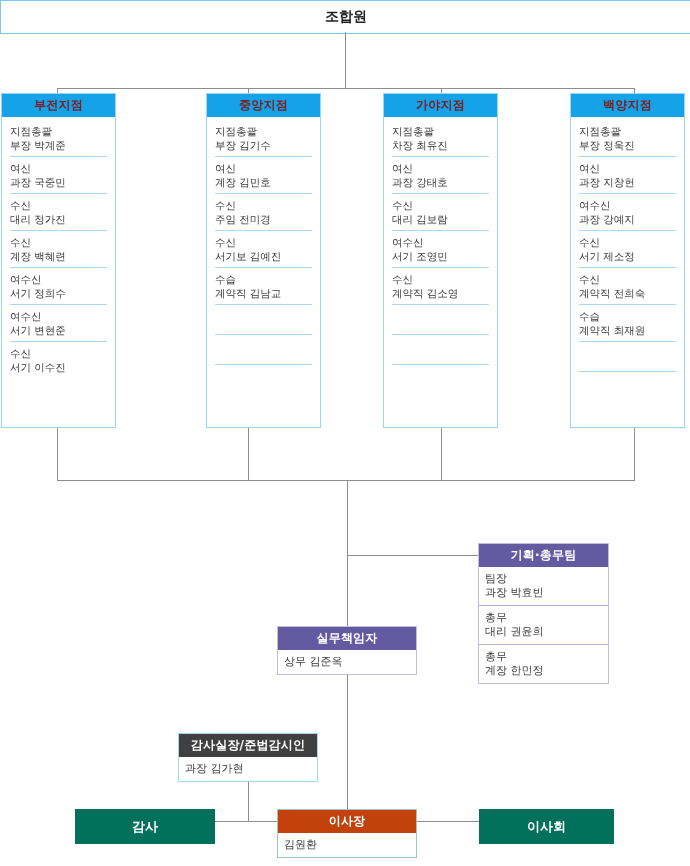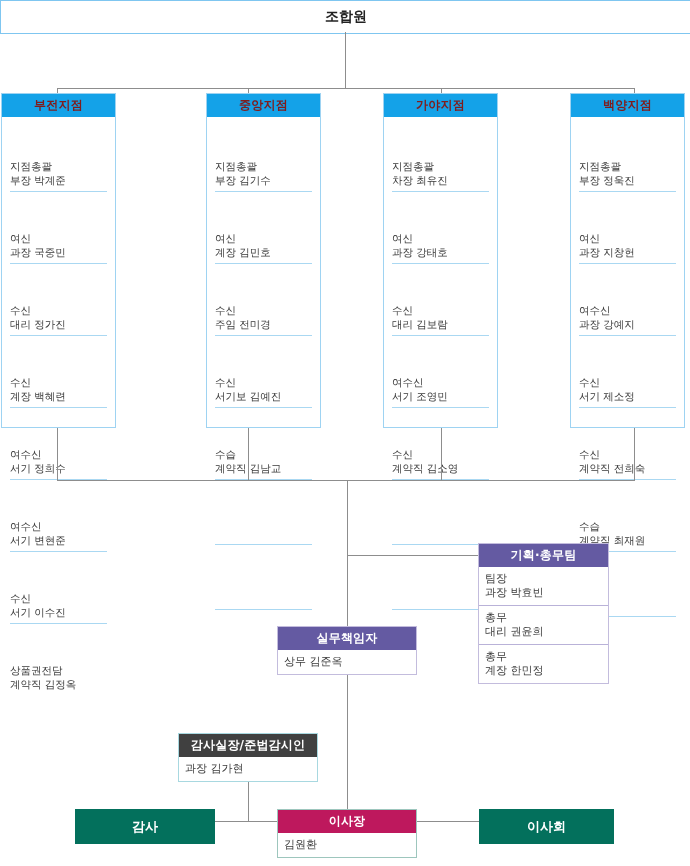--- a/index.html
+++ b/index.html
@@ -68,21 +68,20 @@
     letter-spacing: .2px;
   }
   .branch-body {
     padding: 3px 8px 0 8px;
   }
   .staff {
     border-bottom: 1px solid #aad8f2;
     padding: 4px 0 4px 0;
     min-height: 30px;
     box-sizing: border-box;
-    margin-top: 35px;
   }
   .staff:last-child { border-bottom: none; }
   .staff .dept,
   .staff .person {
     font-size: 10.5px;
     line-height: 14px;
     color: #3a3a3a;
     white-space: nowrap;
   }
   .staff.empty { min-height: 30px; }
@@ -113,21 +112,21 @@
   }
   .card-row:last-child { border-bottom: none; }
 
   .purple .card-head { background: #645aa2; }
   .purple { border: 1px solid #c3bcdd; }
 
   .teal .card-head { background: #404040; }
   .teal { border: 1px solid #a8d8e0; }
   .teal .card-row { border-bottom-color: #a8d8e0; }
 
-  .green .card-head { background: #be185d; }
+  .green .card-head { background: #c2410c; }
   .green { border: 1px solid #9dc6bd; }
   .green .card-row { border-bottom-color: #9dc6bd; }
 
   
   .bar-box {
     position: absolute;
     height: 35px;
     background: #03705c;
     color: #ffffff;
     font-size: 13px;
@@ -178,24 +177,20 @@
         <div class="person">서기 정희수</div>
       </div>
     <div class="staff">
         <div class="dept">여수신</div>
         <div class="person">서기 변현준</div>
       </div>
     <div class="staff">
         <div class="dept">수신</div>
         <div class="person">서기 이수진</div>
       </div>
-    <div class="staff">
-        <div class="dept">상품권전담</div>
-        <div class="person">계약직 김정옥</div>
-      </div>
   </div>
 </div>
 
 <div class="branch" style="left:206px;">
   <div class="branch-head">중앙지점</div>
   <div class="branch-body">
     <div class="staff">
         <div class="dept">지점총괄</div>
         <div class="person">부장 김기수</div>
       </div>

